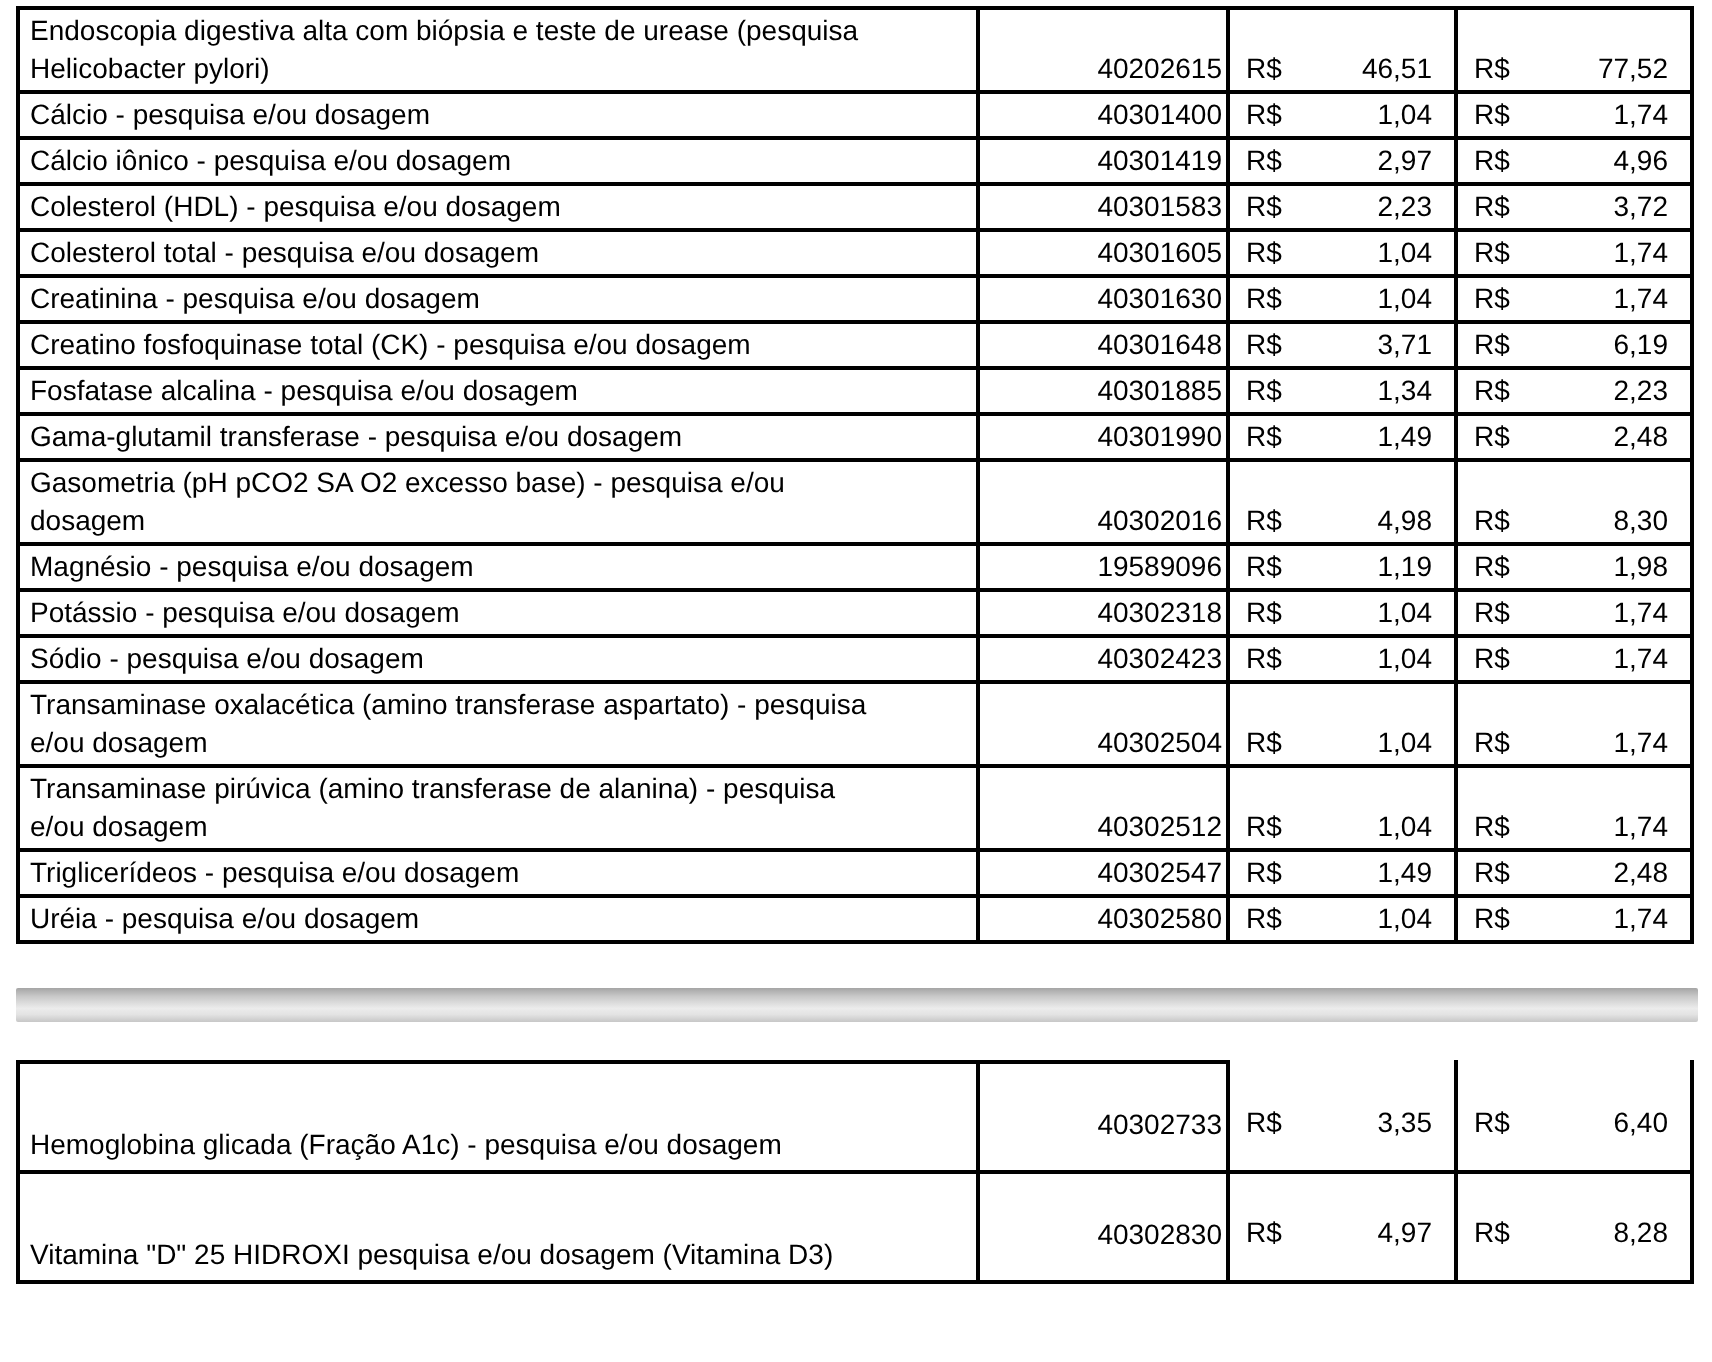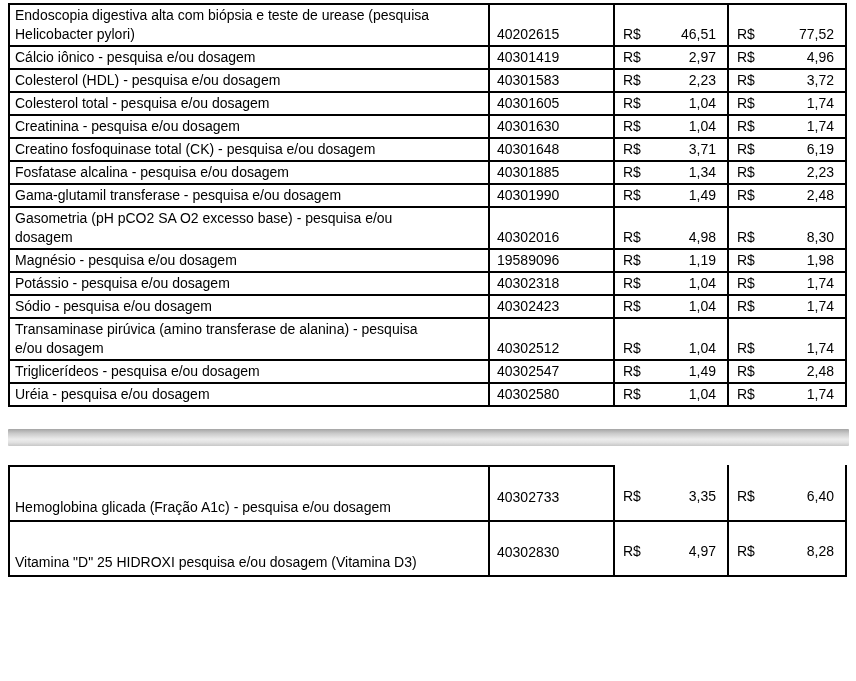--- a/index.html
+++ b/index.html
@@ -35,20 +35,21 @@
   col.col-p1    { width: 114px; }
   col.col-p2    { width: 118px; }
 
   td.c-name {
     padding: 1px 4px 1px 5px;
     white-space: pre-line;
     margin-left: 48px;
   }
   td.c-code {
     padding: 1px 2px 1px 7px;
+    text-align: right;
   }
   td.c-price {
     padding: 0;
   }
   .price-wrap {
     display: flex;
     justify-content: space-between;
     align-items: flex-end;
     padding: 1px 11px 1px 8px;
   }
@@ -102,20 +103,36 @@
       </div>
     </td>
     <td class="c-price p2">
       <div class="price-wrap">
         <span class="cur">R$</span>
         <span class="val">77,52</span>
       </div>
     </td>
   </tr>
 
+  <tr>
+    <td class="c-name">Cálcio - pesquisa e/ou dosagem</td>
+    <td class="c-code">40301400</td>
+    <td class="c-price p1">
+      <div class="price-wrap">
+        <span class="cur">R$</span>
+        <span class="val">1,04</span>
+      </div>
+    </td>
+    <td class="c-price p2">
+      <div class="price-wrap">
+        <span class="cur">R$</span>
+        <span class="val">1,74</span>
+      </div>
+    </td>
+  </tr>
 
   <tr>
     <td class="c-name">Cálcio iônico - pesquisa e/ou dosagem</td>
     <td class="c-code">40301419</td>
     <td class="c-price p1">
       <div class="price-wrap">
         <span class="cur">R$</span>
         <span class="val">2,97</span>
       </div>
     </td>
@@ -293,20 +310,37 @@
       </div>
     </td>
     <td class="c-price p2">
       <div class="price-wrap">
         <span class="cur">R$</span>
         <span class="val">1,74</span>
       </div>
     </td>
   </tr>
 
+  <tr>
+    <td class="c-name">Transaminase oxalacética (amino transferase aspartato) - pesquisa
+e/ou dosagem</td>
+    <td class="c-code">40302504</td>
+    <td class="c-price p1">
+      <div class="price-wrap">
+        <span class="cur">R$</span>
+        <span class="val">1,04</span>
+      </div>
+    </td>
+    <td class="c-price p2">
+      <div class="price-wrap">
+        <span class="cur">R$</span>
+        <span class="val">1,74</span>
+      </div>
+    </td>
+  </tr>
 
   <tr>
     <td class="c-name">Transaminase pirúvica (amino transferase de alanina) - pesquisa
 e/ou dosagem</td>
     <td class="c-code">40302512</td>
     <td class="c-price p1">
       <div class="price-wrap">
         <span class="cur">R$</span>
         <span class="val">1,04</span>
       </div>

